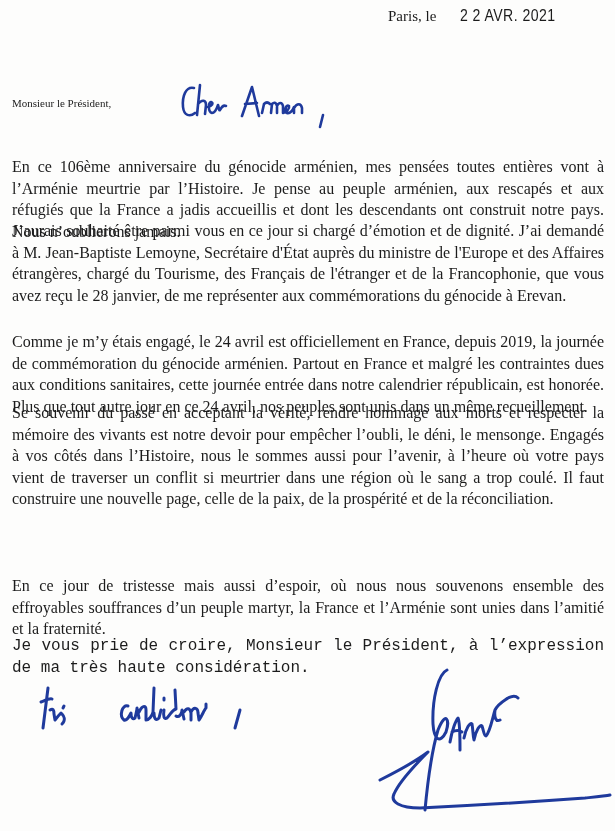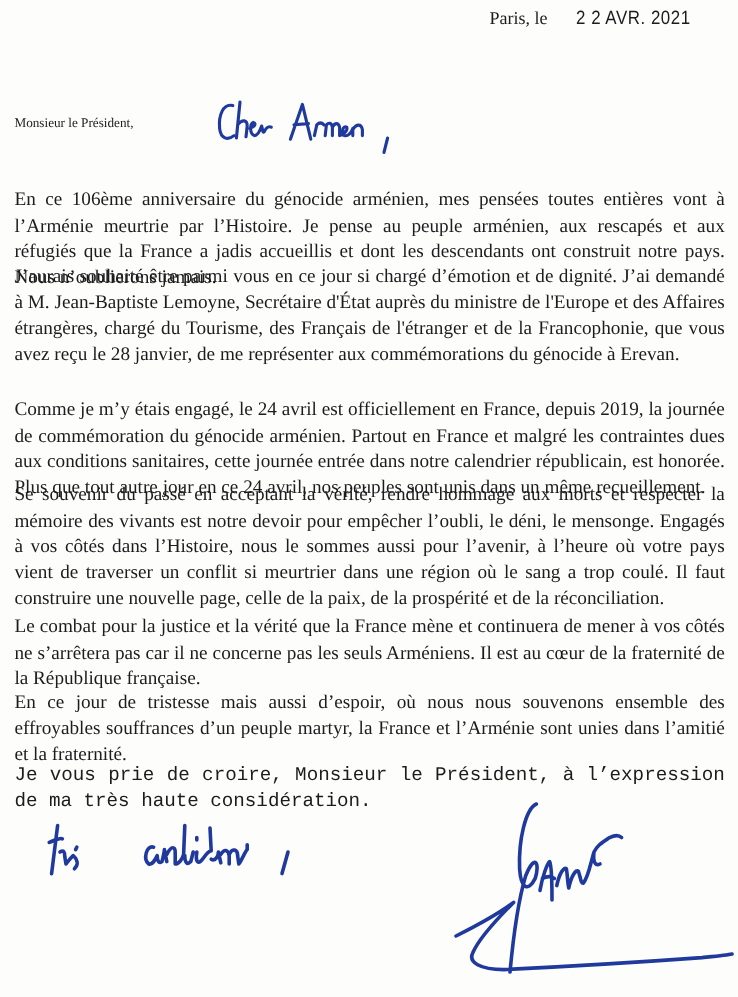--- a/index.html
+++ b/index.html
@@ -4,21 +4,21 @@
 <style>
   html, body { margin: 0; padding: 0; }
   body {
     width: 615px; height: 831px; overflow: hidden;
     background: #fdfdfc;
     font-family: "Liberation Serif", serif;
     color: #1c1c1c;
     position: relative;
   }
   .page { position: absolute; left: 0; top: 0; width: 615px; height: 831px; }
-  .dateline { position: absolute; top: 7px; left: 408px; font-size: 15px; white-space: nowrap; text-align: right; }
+  .dateline { position: absolute; top: 7px; left: 388px; font-size: 15px; white-space: nowrap; text-align: right; }
   .dateline .place { margin-right: 20px; }
   .dateline .stamp {
     font-family: "Liberation Sans", sans-serif; font-size: 16px;
     letter-spacing: 0.5px; transform: scaleX(0.88); display: inline-block; transform-origin: left;
   }
   .salutation { position: absolute; top: 97px; left: 12px; font-size: 11px; }
   .hw {
     position: absolute; color: #1f3a9c;
   }
   .hw svg { overflow: visible; }
@@ -58,21 +58,20 @@
       <path d="M82 33 L84 24 C86 22 88 22 90 24 M91 33 L92 24 C94 22 96 22 97 26 L97 33 M97 26 C99 22 102 22 103 26 L103 33 C106 32 110 29 109 26 C106 24 104 30 107 33 C110 34 113 30 114 27 L114 33 M114 28 C117 23 121 23 122 28 L122 33"></path>
 
       <path d="M143 35 L140 47"></path>
     </svg>
   </div>
 
   <p class="body p1" style="margin:0;">En ce 106ème anniversaire du génocide arménien, mes pensées toutes entières vont à l’Arménie meurtrie par l’Histoire. Je pense au peuple arménien, aux rescapés et aux réfugiés que la France a jadis accueillis et dont les descendants ont construit notre pays. Nous n’oublierons jamais.</p>
   <p class="body p2" style="margin:0;">J’aurais souhaité être parmi vous en ce jour si chargé d’émotion et de dignité. J’ai demandé à M. Jean-Baptiste Lemoyne, Secrétaire d'État auprès du ministre de l'Europe et des Affaires étrangères, chargé du Tourisme, des Français de l'étranger et de la Francophonie, que vous avez reçu le 28 janvier, de me représenter aux commémorations du génocide à Erevan.</p>
   <p class="body p3" style="margin:0;">Comme je m’y étais engagé, le 24 avril est officiellement en France, depuis 2019, la journée de commémoration du génocide arménien. Partout en France et malgré les contraintes dues aux conditions sanitaires, cette journée entrée dans notre calendrier républicain, est honorée. Plus que tout autre jour en ce 24 avril, nos peuples sont unis dans un même recueillement.</p>
   <p class="body p4" style="margin:0;">Se souvenir du passé en acceptant la vérité, rendre hommage aux morts et respecter la mémoire des vivants est notre devoir pour empêcher l’oubli, le déni, le mensonge. Engagés à vos côtés dans l’Histoire, nous le sommes aussi pour l’avenir, à l’heure où votre pays vient de traverser un conflit si meurtrier dans une région où le sang a trop coulé. Il faut construire une nouvelle page, celle de la paix, de la prospérité et de la réconciliation.</p>
-  <p class="body p5" style="margin:0;">Le combat pour la justice et la vérité que la France mène et continuera de mener à vos côtés ne s’arrêtera pas car il ne concerne pas les seuls Arméniens. Il est au cœur de la fraternité de la République française.</p>
   <p class="body p6" style="margin:0;">En ce jour de tristesse mais aussi d’espoir, où nous nous souvenons ensemble des effroyables souffrances d’un peuple martyr, la France et l’Arménie sont unies dans l’amitié et la fraternité.</p>
   <p class="body p7" style="margin:0;">Je vous prie de croire, Monsieur le Président, à l’expression de ma très haute considération.</p>
 
   <div class="hw" style="left:36px; top:680px;" title="Très cordialement,">
     <svg width="260" height="60" viewBox="0 0 260 60" fill="none" stroke="#1f3a9c" stroke-width="3" stroke-linecap="round" stroke-linejoin="round">
 
       <path d="M12 8 L7 48 M5 22 C10 20 14 18 16 19 M14 30 C17 28 18 30 18 34 L19 40 C22 36 24 34 25 33"></path>
       <path d="M28 26 L27 28 M26 34 C28 36 30 40 26 44"></path>
 
       <path d="M92 26 C86 24 83 36 88 40 C91 41 93 37 95 33 C95 38 97 40 99 38 C100 34 101 30 101 28 L103 38 M103 32 C107 24 110 26 110 30 L110 40 C113 40 116 36 117 32 L118 8 M118 33 C118 39 120 41 123 38 L125 30 M128 18 L128 20 M128 30 C127 36 128 40 131 38 C135 34 136 30 140 29 L139 10 M140 36 C143 38 146 34 146 30 L148 39 M148 32 C151 27 154 28 155 33 L155 40 M155 32 C158 26 162 28 162 33 L163 40 C166 36 168 30 170 28 L170 24"></path>

